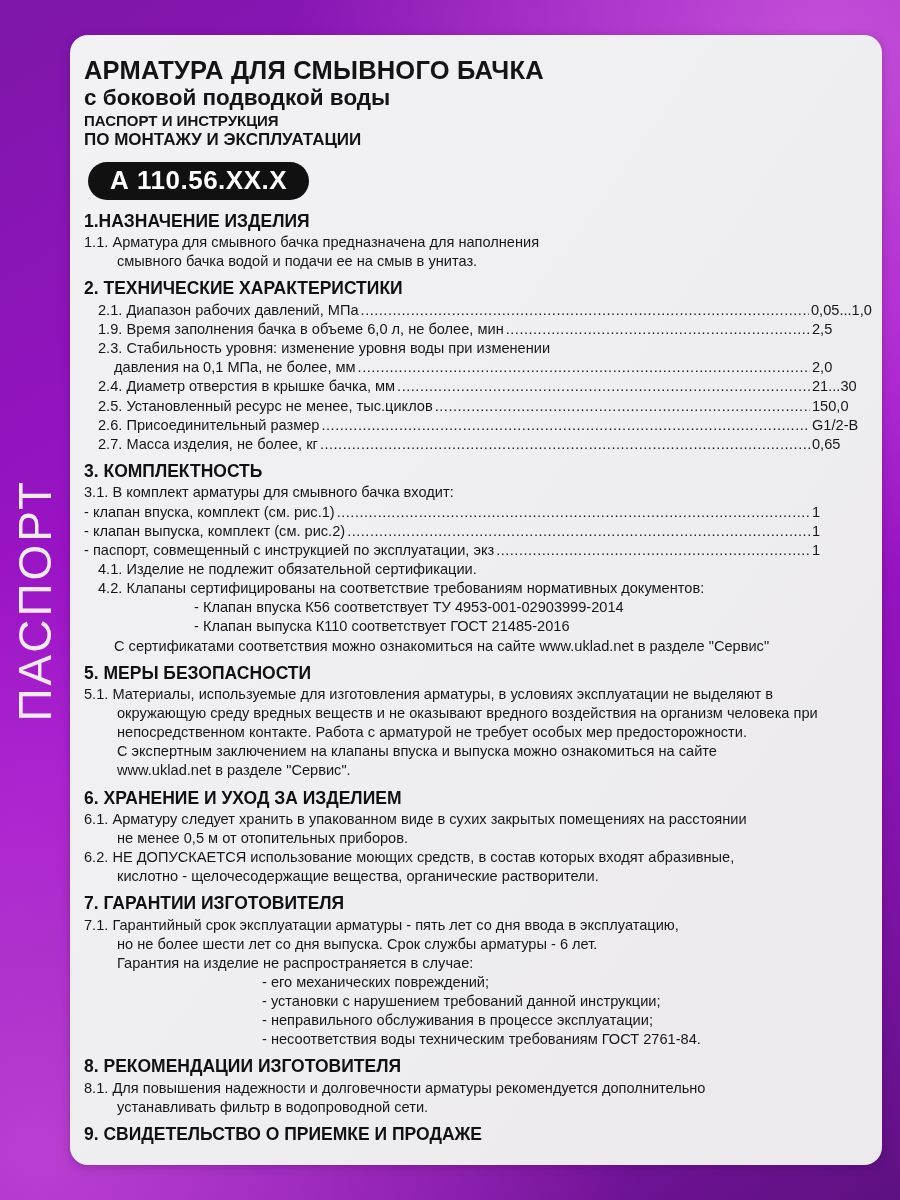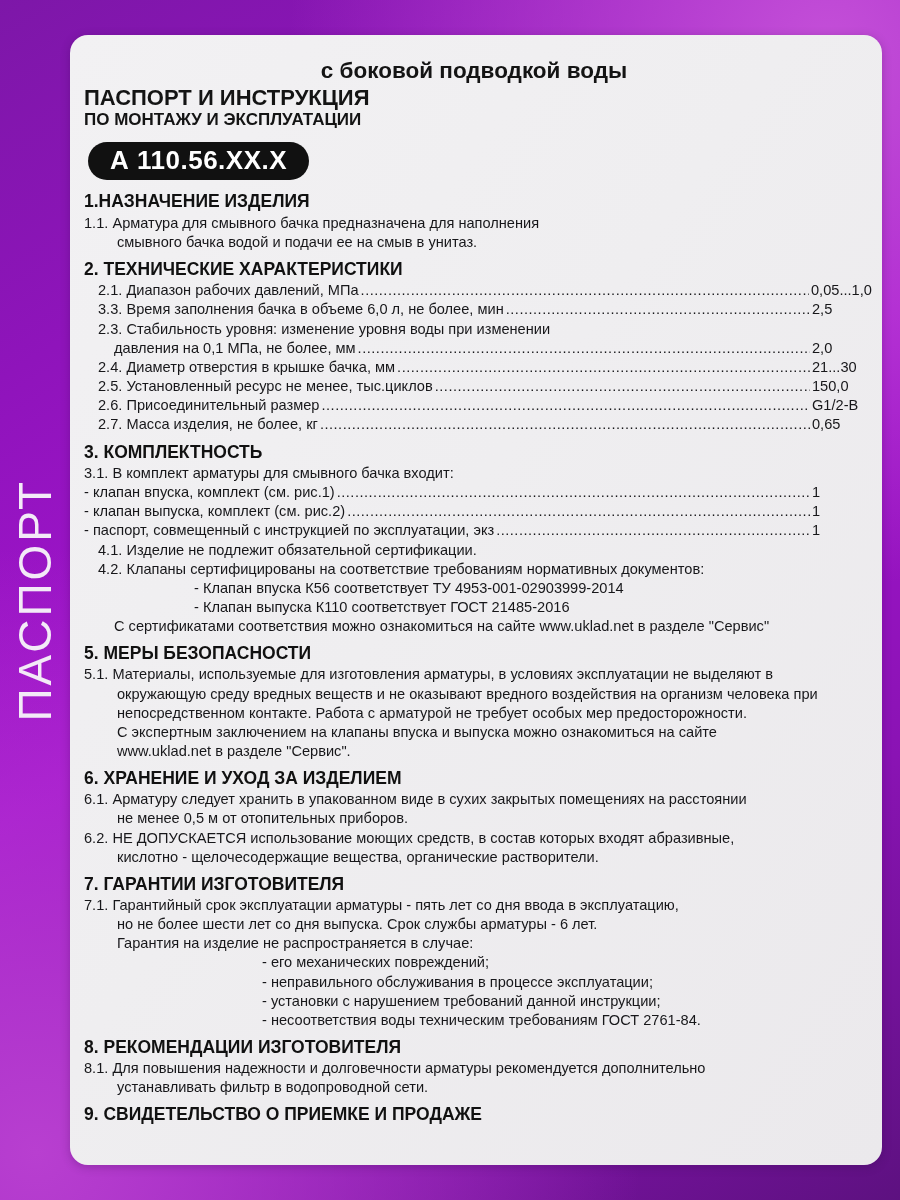--- a/index.html
+++ b/index.html
@@ -52,24 +52,23 @@
   
   .title-1 {
     font-size:25.5px; font-weight:bold; color:#141414;
     letter-spacing:.2px; line-height:1.07;
     white-space:nowrap;
   }
   .title-2 {
     font-size:22.5px; font-weight:bold; color:#141414;
     line-height:1.12; margin-top:1px;
     white-space:nowrap;
-    text-align:center;
   }
   .title-3 {
-    font-size:22px; font-weight:bold; color:#141414;
+    font-size:15px; font-weight:bold; color:#141414;
     line-height:1.1; margin-top:3px;
     white-space:nowrap;
   }
   .title-4 {
     font-size:17px; font-weight:bold; color:#141414;
     line-height:1.1; margin-top:1px;
     white-space:nowrap;
   }
 
   .code-badge {
@@ -141,20 +140,21 @@
 
 <div class="page">
 
   <div class="side-label">
     <span>ПАСПОРТ</span>
   </div>
 
   <div class="card">
 
     <div>
+      <div class="title-1">АРМАТУРА ДЛЯ СМЫВНОГО БАЧКА</div>
       <div class="title-2">с боковой подводкой воды</div>
       <div class="title-3">ПАСПОРТ И ИНСТРУКЦИЯ</div>
       <div class="title-4">ПО МОНТАЖУ И ЭКСПЛУАТАЦИИ</div>
       <div class="code-badge">А 110.56.ХХ.Х</div>
     </div>
 
     <div class="body">
 
       <h2 class="sect">1.НАЗНАЧЕНИЕ ИЗДЕЛИЯ</h2>
       <p class="ln">1.1. Арматура для смывного бачка предназначена для наполнения</p>
@@ -162,21 +162,21 @@
 
       <h2 class="sect">2. ТЕХНИЧЕСКИЕ ХАРАКТЕРИСТИКИ</h2>
 
       <div class="row pad">
         <span class="lbl">2.1. Диапазон рабочих давлений, МПа</span>
         <span class="dots">.................................................................................................................</span>
         <span class="val">0,05...1,0</span>
       </div>
 
       <div class="row pad">
-        <span class="lbl">3.3. Время заполнения бачка в объеме 6,0 л, не более, мин</span>
+        <span class="lbl">1.9. Время заполнения бачка в объеме 6,0 л, не более, мин</span>
         <span class="dots">.................................................................................................................</span>
         <span class="val">2,5</span>
       </div>
 
       <p class="ln ind-1">2.3. Стабильность уровня: изменение уровня воды при изменении</p>
       <div class="row pad2">
         <span class="lbl">давления на 0,1 МПа, не более, мм</span>
         <span class="dots">.................................................................................................................</span>
         <span class="val">2,0</span>
       </div>
@@ -238,22 +238,22 @@
       <p class="ln">6.1. Арматуру следует хранить в упакованном виде в сухих закрытых помещениях на расстоянии</p>
       <p class="ln ind-hang">не менее 0,5 м от отопительных приборов.</p>
       <p class="ln">6.2. НЕ ДОПУСКАЕТСЯ  использование моющих средств, в состав которых входят абразивные,</p>
       <p class="ln ind-hang">кислотно - щелочесодержащие вещества, органические растворители.</p>
 
       <h2 class="sect">7. ГАРАНТИИ ИЗГОТОВИТЕЛЯ</h2>
       <p class="ln">7.1. Гарантийный срок эксплуатации арматуры - пять лет со дня ввода в эксплуатацию,</p>
       <p class="ln ind-hang">но не более шести лет со дня выпуска. Срок службы арматуры - 6 лет.</p>
       <p class="ln ind-hang">Гарантия на изделие не распространяется в случае:</p>
       <p class="ln ind-4">- его механических повреждений;</p>
+      <p class="ln ind-4">- установки с нарушением требований данной инструкции;</p>
       <p class="ln ind-4">- неправильного обслуживания в процессе эксплуатации;</p>
-      <p class="ln ind-4">- установки с нарушением требований данной инструкции;</p>
       <p class="ln ind-4">- несоответствия воды техническим требованиям ГОСТ 2761-84.</p>
 
       <h2 class="sect">8. РЕКОМЕНДАЦИИ ИЗГОТОВИТЕЛЯ</h2>
       <p class="ln">8.1. Для повышения надежности и долговечности арматуры рекомендуется дополнительно</p>
       <p class="ln ind-hang">устанавливать фильтр в водопроводной сети.</p>
 
       <h2 class="sect">9. СВИДЕТЕЛЬСТВО О ПРИЕМКЕ И ПРОДАЖЕ</h2>
 
     </div>
   </div>

